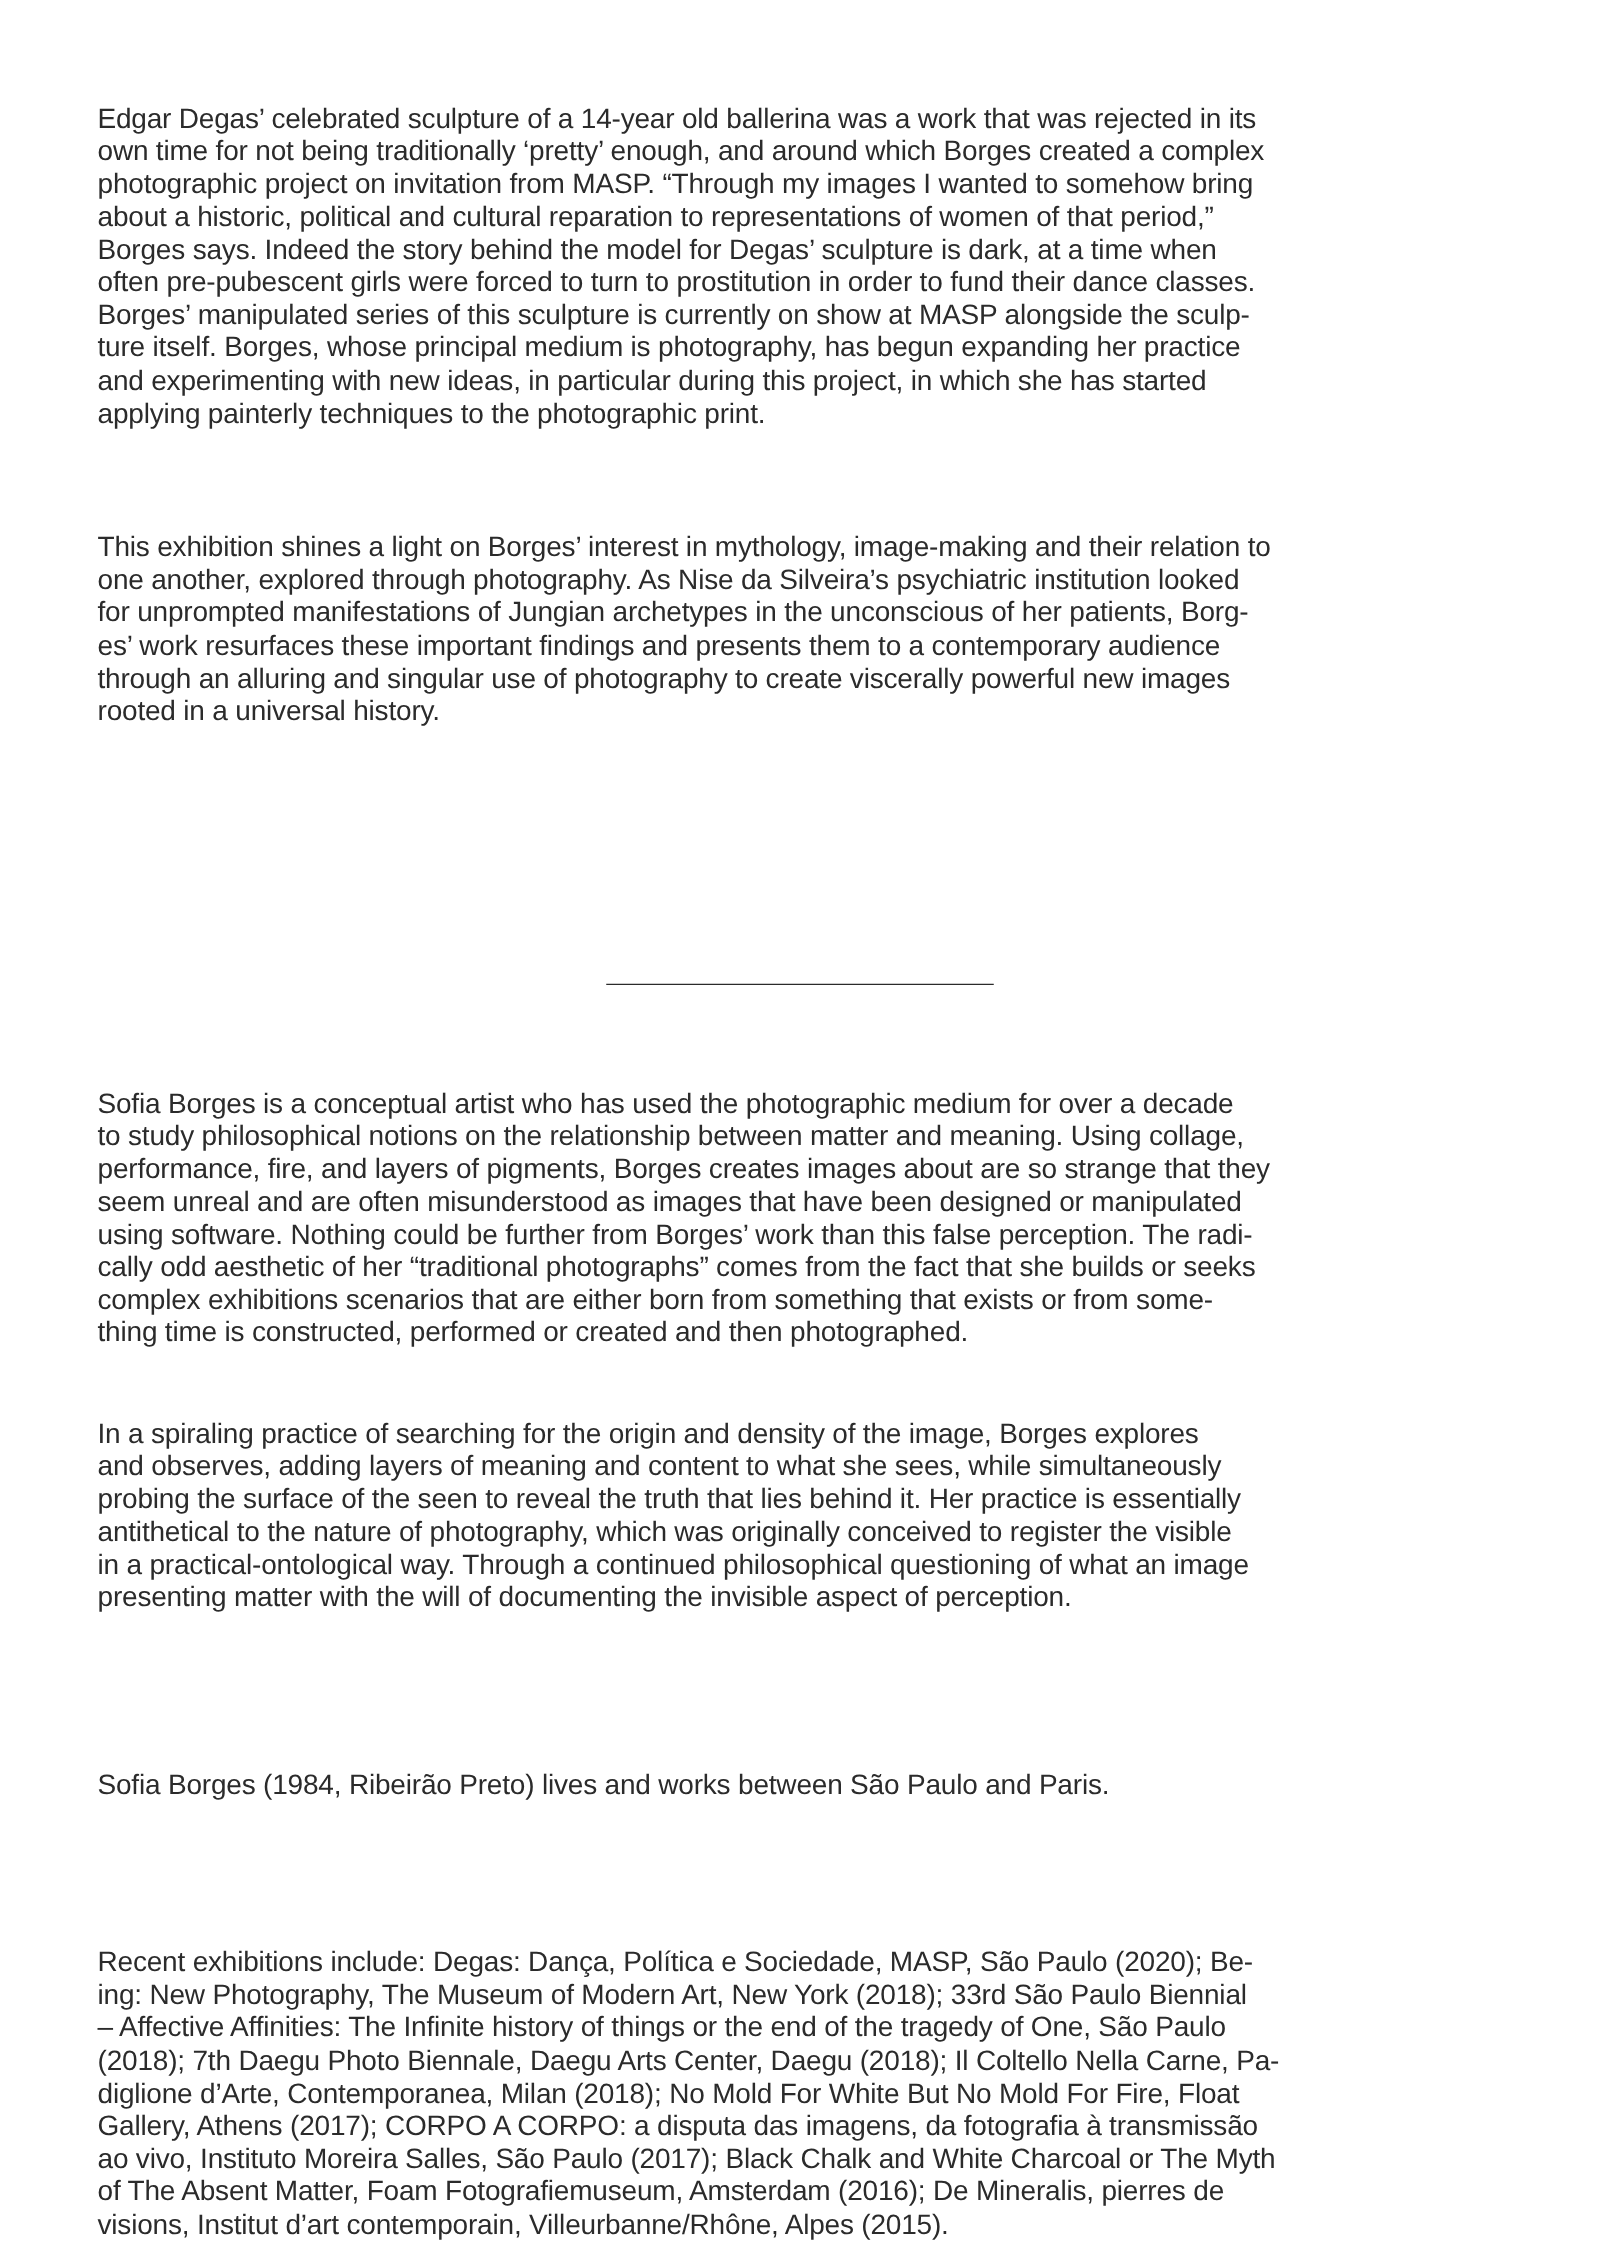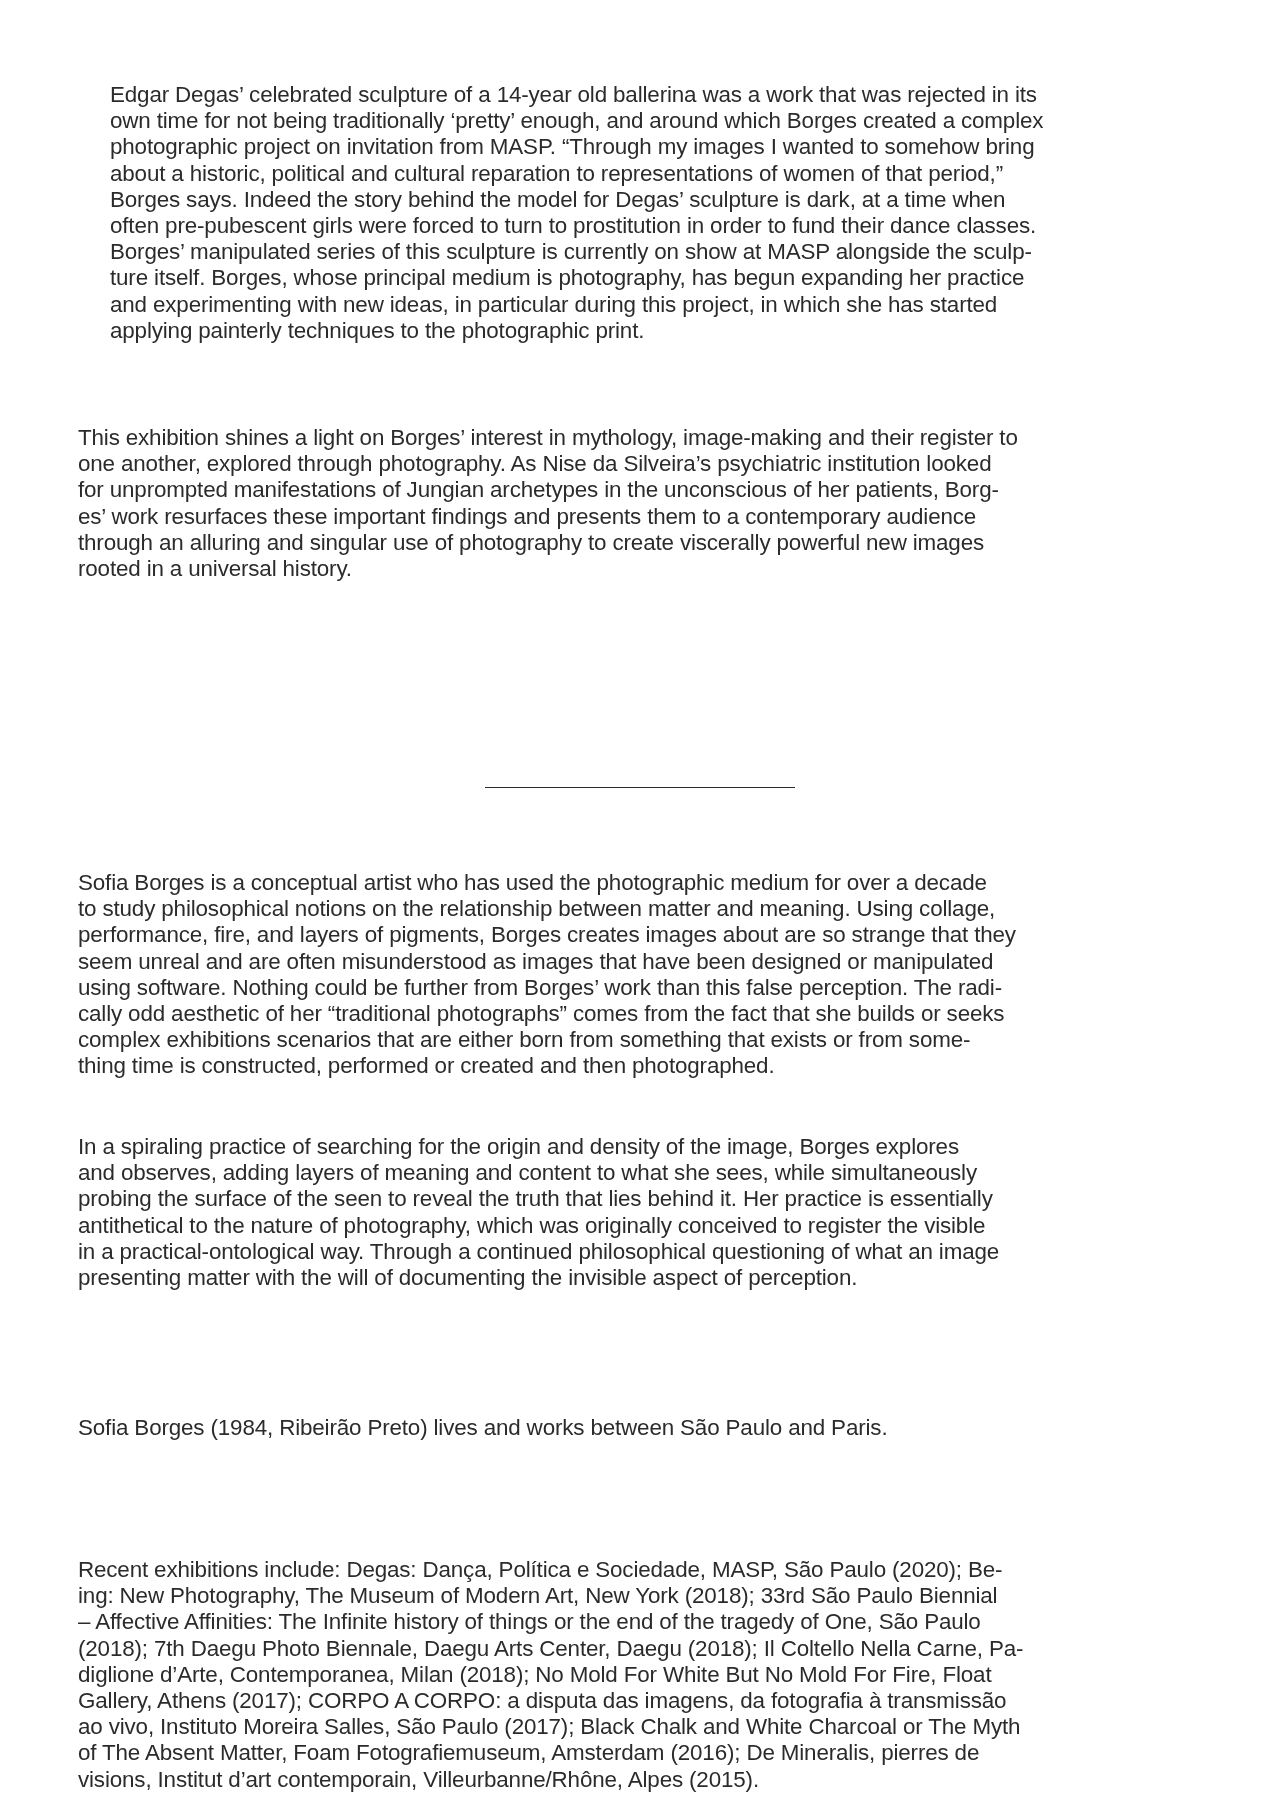--- a/index.html
+++ b/index.html
@@ -28,21 +28,21 @@
       width: 1140px;
       font-size: 22.4px;
       line-height: 26.2px;
       letter-spacing: -0.15px;
       white-space: nowrap;
     }
     .para .line {
       display: block;
       height: 26.2px;
     }
-    #p1 { top: 82px; margin-left: 32px; }
+    #p1 { top: 82px; }
     #p2 { top: 425px; }
     #p3 { top: 870px; }
     #p4 { top: 1134px; }
     #p5 { top: 1415px; }
     #p6 { top: 1557px; }
     .divider {
       position: absolute;
       left: 485px;
       top: 787px;
       width: 310px;
@@ -62,21 +62,21 @@
     <span class="line">about a historic, political and cultural reparation to representations of women of that period,”</span>
     <span class="line">Borges says. Indeed the story behind the model for Degas’ sculpture is dark, at a time when</span>
     <span class="line">often pre-pubescent girls were forced to turn to prostitution in order to fund their dance classes.</span>
     <span class="line">Borges’ manipulated series of this sculpture is currently on show at MASP  alongside the sculp-</span>
     <span class="line">ture itself. Borges, whose principal medium is photography, has begun expanding her practice</span>
     <span class="line">and experimenting with new ideas, in particular during this project, in which she has started</span>
     <span class="line">applying painterly techniques to the photographic print.</span>
   </div>
 
   <div id="p2" class="para">
-    <span class="line">This exhibition shines a light on Borges’ interest in mythology, image-making and their register to</span>
+    <span class="line">This exhibition shines a light on Borges’ interest in mythology, image-making and their relation to</span>
     <span class="line">one another, explored through photography. As Nise da Silveira’s psychiatric institution looked</span>
     <span class="line">for unprompted manifestations of Jungian archetypes in the unconscious of her patients, Borg-</span>
     <span class="line">es’ work resurfaces these important findings and presents them to a contemporary audience</span>
     <span class="line">through an alluring and singular use of photography to create viscerally powerful new images</span>
     <span class="line">rooted in a universal history.</span>
   </div>
 
   <div class="divider"></div>
 
   <div id="p3" class="para">

